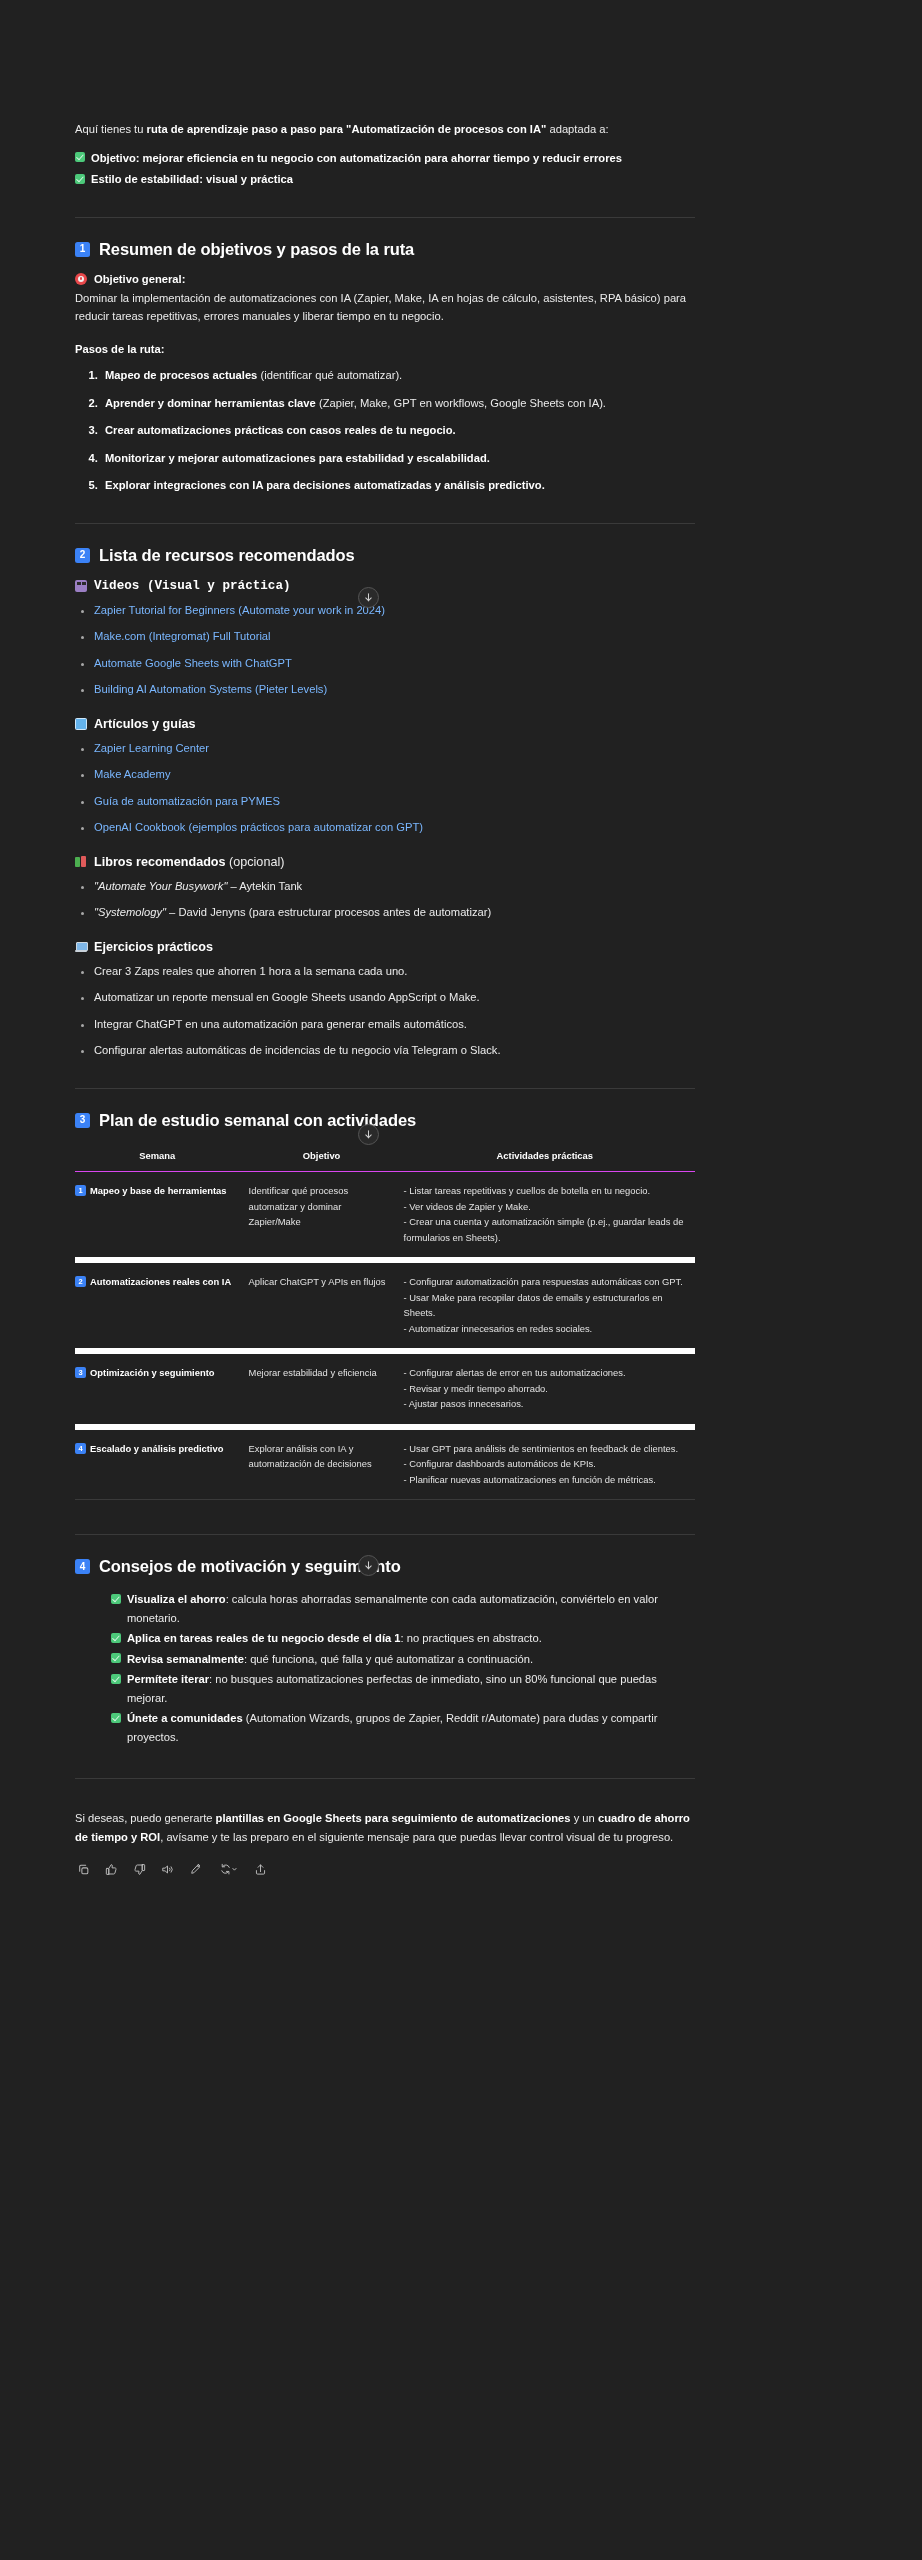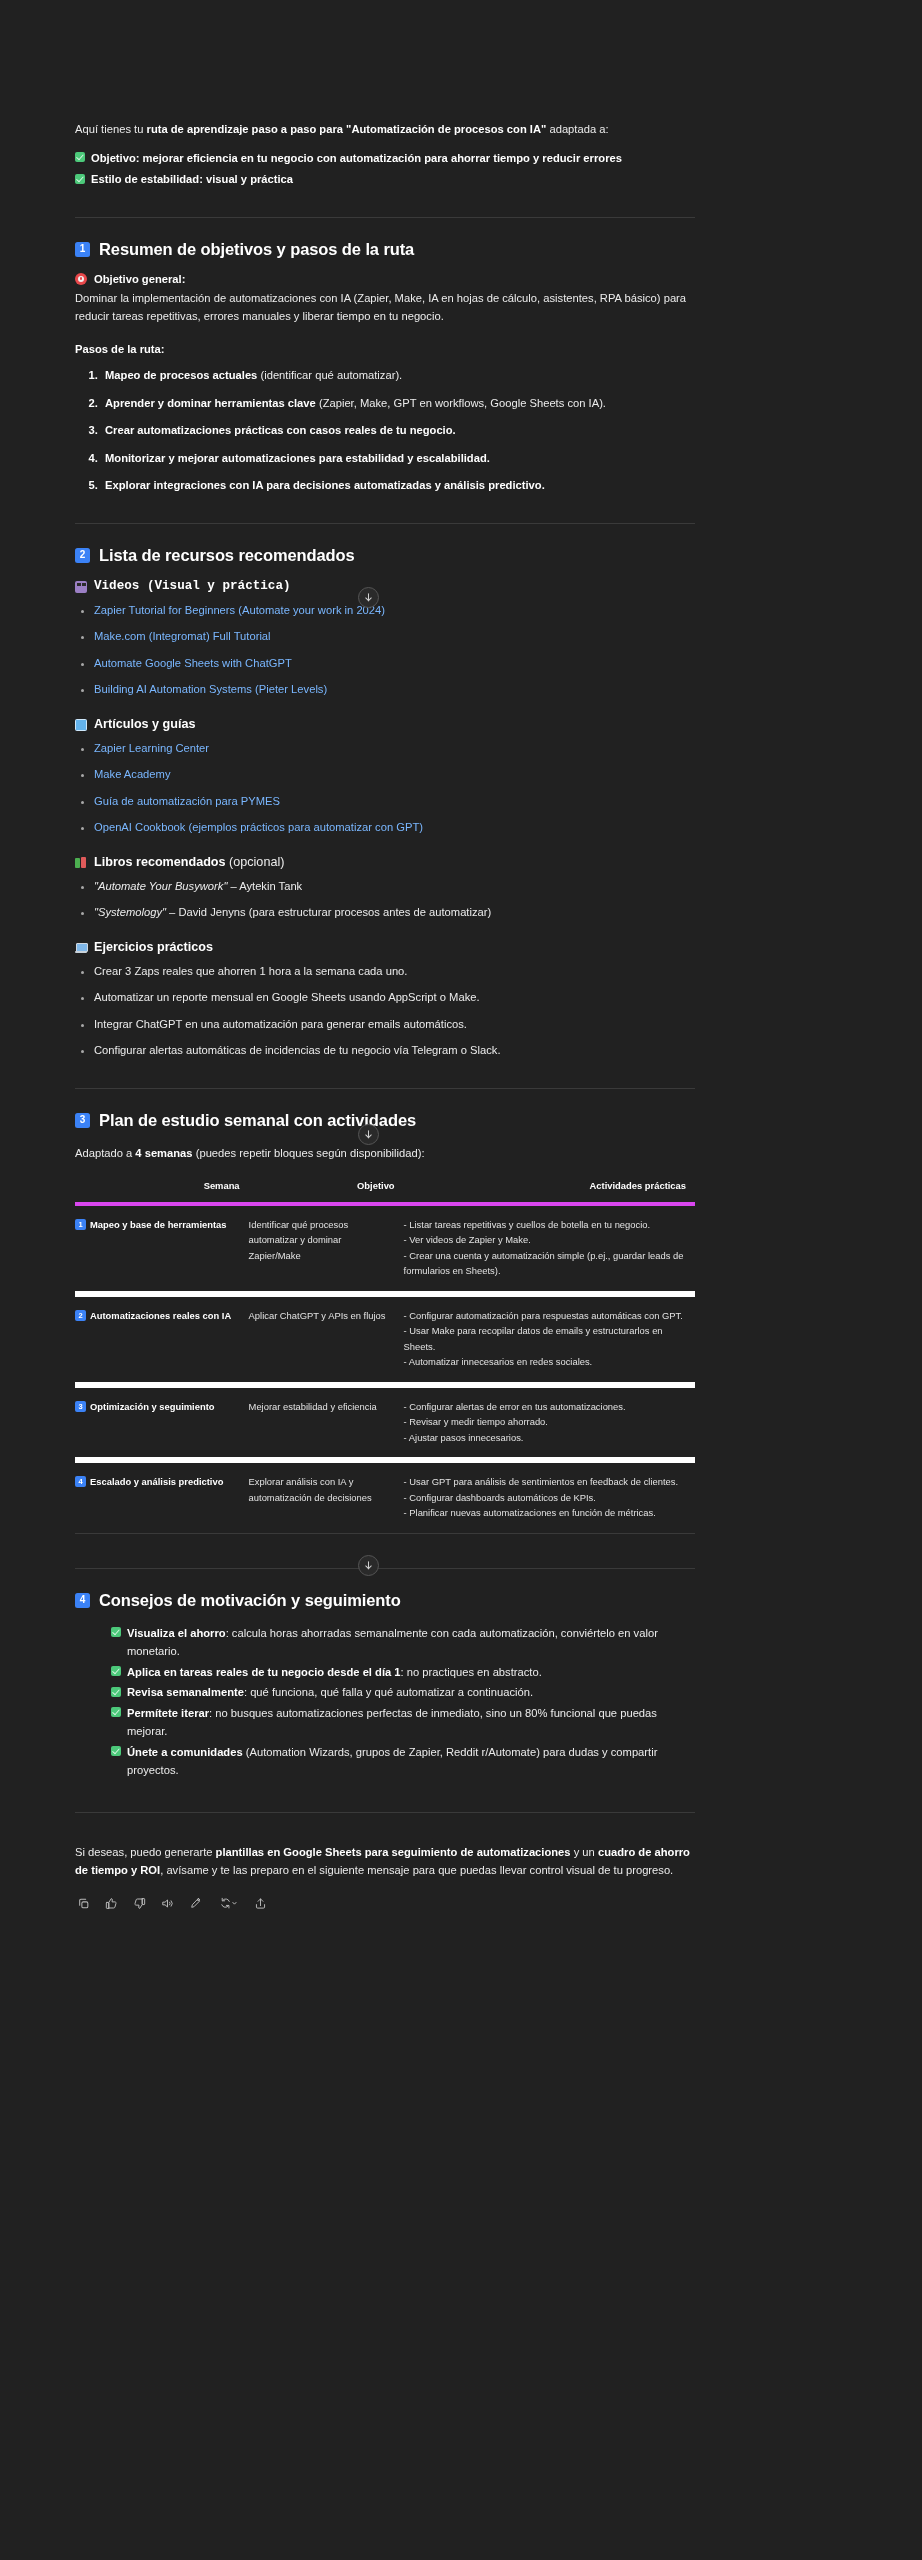--- a/index.html
+++ b/index.html
@@ -92,21 +92,21 @@
     display: inline-flex;
     align-items: center;
     justify-content: center;
     line-height: 1;
     flex: 0 0 auto;
   }
 
   
   .h3 {
     display: flex;
-    align-items: flex-end;
+    align-items: center;
     gap: 7px;
     font-size: 12.6px;
     font-weight: 700;
     color: #ffffff;
     margin: 18px 0 8px 0;
   }
   .h3.first { margin-top: 4px; font-family: Liberation Mono, monospace; }
   .glyph { width: 12px; height: 12px; flex: 0 0 auto; display: inline-block; position: relative; }
 
   
@@ -185,26 +185,26 @@
 
   
   table.plan {
     width: 100%;
     border-collapse: collapse;
     margin-top: 12px;
     font-size: 9.4px;
     line-height: 15.5px;
   }
   table.plan th {
-    text-align: right;
+    text-align: center;
     font-size: 9.4px;
     font-weight: 700;
     color: #ffffff;
     padding: 4px 9px 8px 0;
-    border-bottom: 4px solid #d946ef;
+    border-bottom: 1px solid #d946ef;
     vertical-align: bottom;
   }
   table.plan td {
     padding: 11px 9px 12px 0;
     border-bottom: 6px solid #ffffff;
     vertical-align: top;
     color: #e2e2e2;
   }
   table.plan tr:last-child td { border-bottom: 1px solid #3a3a3a; }
   table.plan col.c1 { width: 28%; }
@@ -391,21 +391,20 @@
       <li><span>Configurar alertas automáticas de incidencias de tu negocio vía Telegram o Slack.</span></li>
     </ul>
 
     <hr class="hr">
 
     <h2 class="h2">
       <span class="numbox">3</span>
       <span>Plan de estudio semanal con actividades</span>
     </h2>
 
-    <p class="p" style="margin-bottom:0;"><span>Adaptado a </span><b>4 semanas</b><span> (puedes repetir bloques según disponibilidad):</span></p>
 
     <table class="plan">
       <colgroup>
           <col class="c1">
           <col class="c2">
           <col class="c3">
         </colgroup>
       <thead>
         <tr>
           <th>Semana</th>

